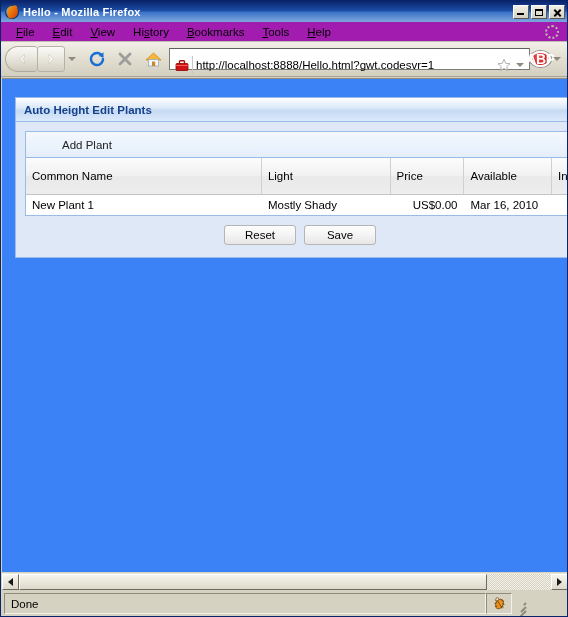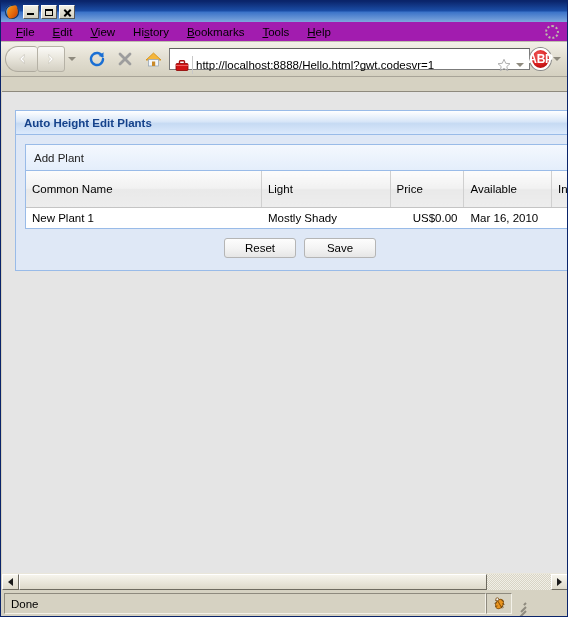--- a/index.html
+++ b/index.html
@@ -173,39 +173,39 @@
     flex: 1 1 auto;
     font-size: 11.5px;
     color: #000;
     white-space: nowrap;
     overflow: hidden;
     min-width: 0;
   }
   .url-star { width: 18px; flex: 0 0 auto; display:flex; align-items:center; justify-content:center; }
   .url-drop { width: 14px; flex: 0 0 auto; display:flex; align-items:center; justify-content:center; }
   .abp {
-    width: 21px; height: 22px; border-radius: 50%;
+    width: 21px; height: 16px; border-radius: 50%;
     background: radial-gradient(circle at 40% 30%, #f05a5a 0%, #d81f1f 55%, #9b0000 100%);
     border: 2px solid #ffffff;
     box-shadow: 0 0 0 1px #8a8a8a;
-    color: #fff; font-size: 12px; font-weight: bold;
+    color: #fff; font-size: 14px; font-weight: bold;
     display: flex; align-items: center; justify-content: center;
     box-sizing: border-box;
     flex: 0 0 auto;
     letter-spacing: -0.3px;
   }
   .abp-drop { width: 12px; flex: 0 0 auto; display:flex; align-items:center; justify-content:center; }
 
   
   .viewport {
     position: absolute;
-    left: 1px; top: 90px;
+    left: 1px; top: 77px;
     width: 566px;
     height: 494px;
-    background: #e5e5e5;
+    background: #3b82f6;
     overflow: hidden;
     border-top: 1px solid #8e8a7e;
     box-sizing: border-box;
   }
 
   
   .panel {
     position: absolute;
     left: 13px; top: 18px;
     width: 570px;
@@ -243,20 +243,21 @@
     border-bottom: 1px solid #99bbe8;
     display: flex;
     align-items: center;
     padding-left: 8px;
     box-sizing: border-box;
   }
   .tb-link {
     font-size: 11.5px;
     color: #222222;
     white-space: nowrap;
+    margin-left: 28px;
   }
   table.grid {
     border-collapse: collapse;
     width: 100%;
     table-layout: fixed;
   }
   table.grid th {
     background: linear-gradient(to bottom, #fcfcfc 0%, #f1f1f1 48%, #e9e9e9 52%, #ededed 100%);
     border-right: 1px solid #d0d0d0;
     border-bottom: 1px solid #c4c4c4;
@@ -403,20 +404,21 @@
 </head>
 <body>
 
 <div id="app">
 
   <div class="titlebar">
     <div class="title-icon">
       <span class="globe"></span>
         <span class="fox"></span>
     </div>
+    <div class="title-text">Hello - Mozilla Firefox</div>
     <div class="winbtns">
       <div class="winbtn wb-min">
           <i></i>
         </div>
       <div class="winbtn wb-max">
           <i></i>
         </div>
       <div class="winbtn wb-close">
           <i></i>
           <i></i>

